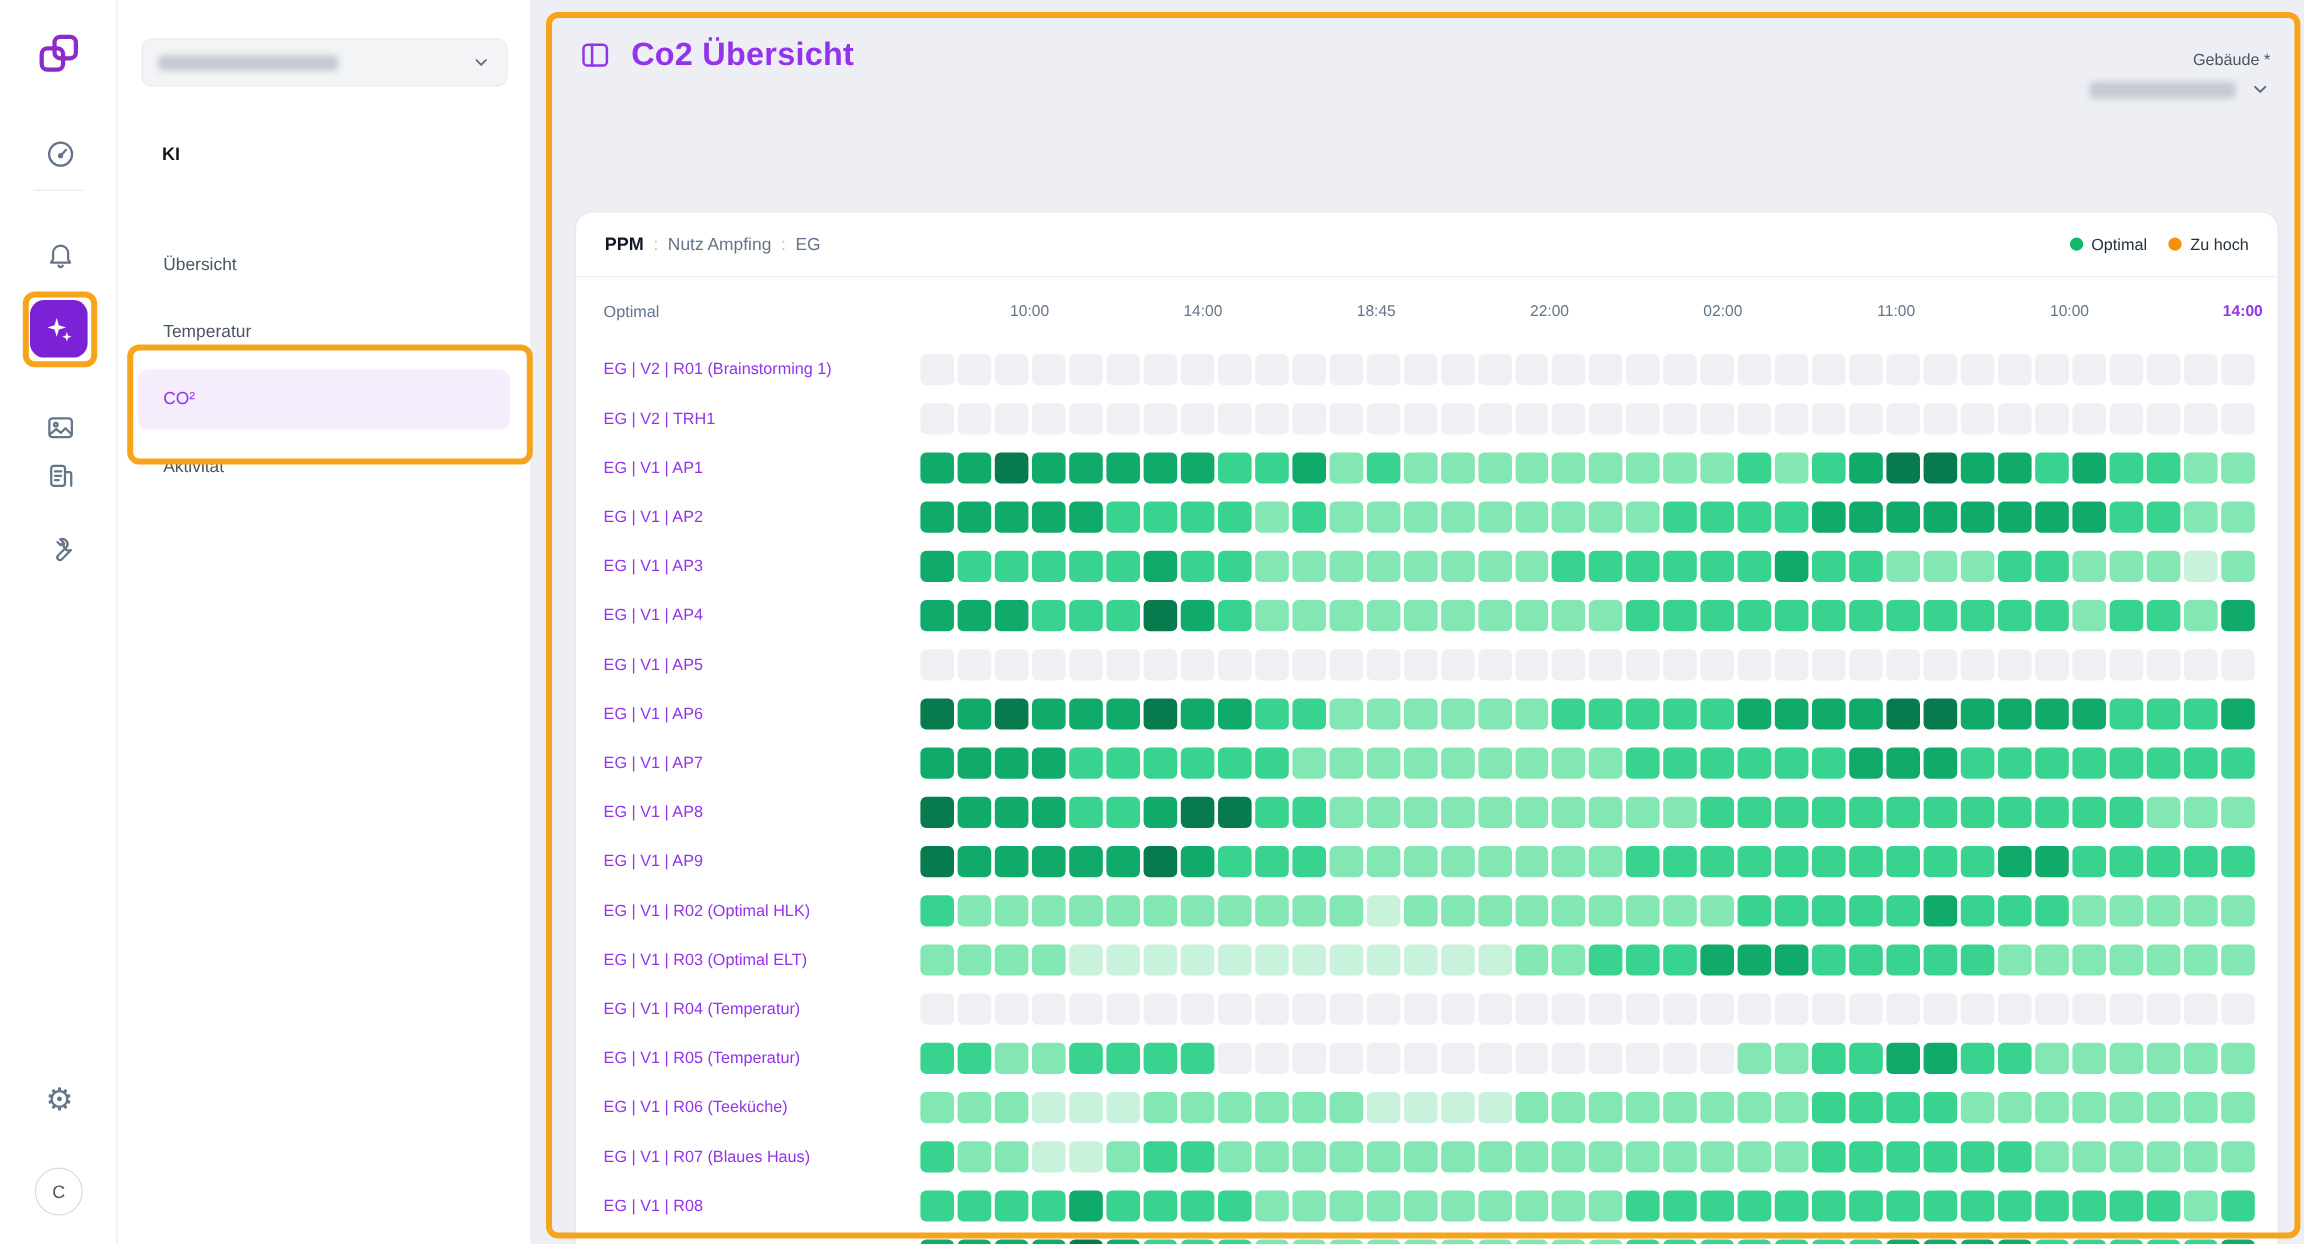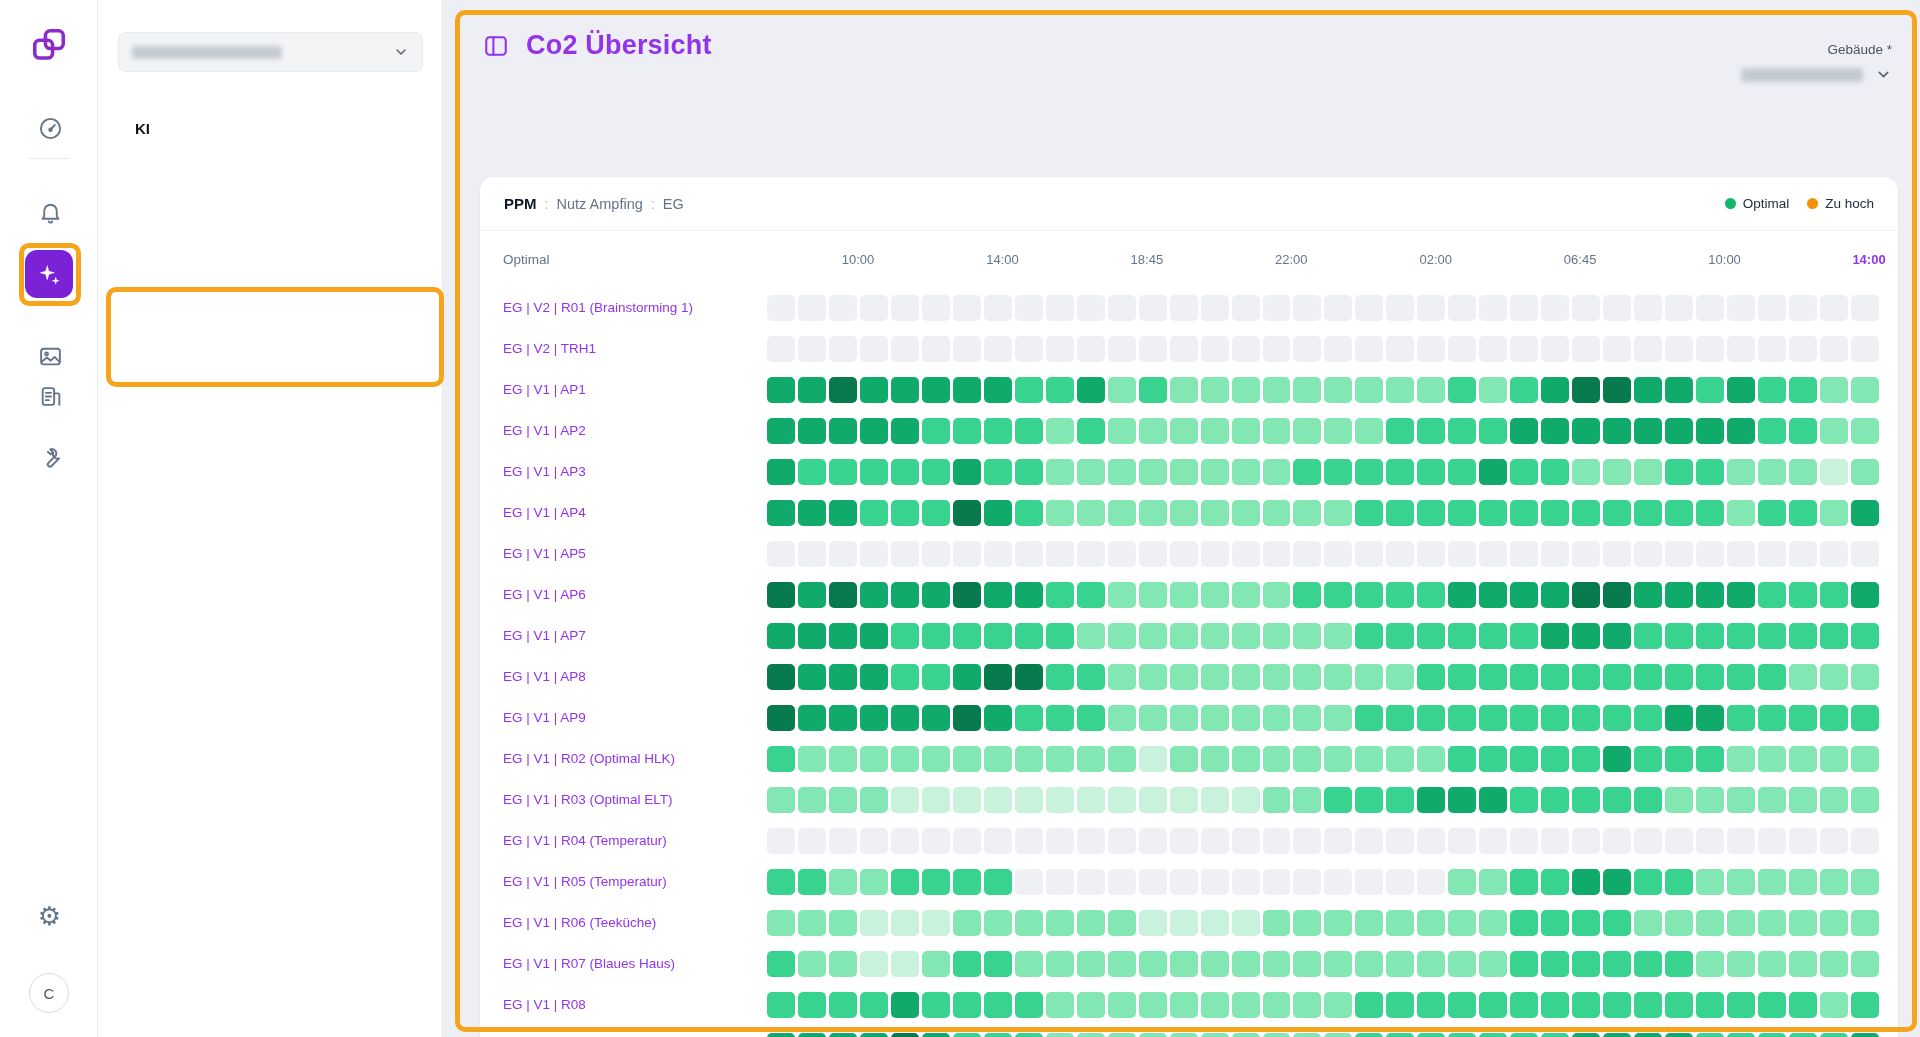--- a/index.html
+++ b/index.html
@@ -144,20 +144,26 @@
 <div class="sidebar">
   <div class="ws-select">
     <span class="blur-bar ws-blur"></span>
     <svg width="16" height="16" viewBox="0 0 24 24" fill="none" stroke="#5b6472" stroke-width="2.2" stroke-linecap="round" stroke-linejoin="round">
       <polyline points="6 9 12 15 18 9"></polyline>
     </svg>
   </div>
 
   <div class="section-title">KI</div>
 
+  <div class="menu">
+      <div class="menu-item">Übersicht</div>
+      <div class="menu-item">Temperatur</div>
+      <div class="menu-item active">CO²</div>
+      <div class="menu-item">Aktivität</div>
+    </div>
 </div>
 
 <div class="main">
 
   <div class="page-header">
     <svg width="26" height="26" viewBox="0 0 24 24" fill="none" stroke="#9333ea" stroke-width="1.9" stroke-linecap="round">
       <rect x="3" y="4" width="18" height="16" rx="3"></rect>
       <line x1="9.6" y1="4" x2="9.6" y2="20"></line>
     </svg>
     <span class="page-title">Co2 Übersicht</span>
@@ -196,21 +202,21 @@
 
     <div class="table-area">
       <div class="axis-row">
         <span class="first-col-head">Optimal</span>
         <div class="time-axis">
             <span class="time-label" style="left: 91px;">10:00</span>
             <span class="time-label" style="left: 235.43px;">14:00</span>
             <span class="time-label" style="left: 379.86px;">18:45</span>
             <span class="time-label" style="left: 524.29px;">22:00</span>
             <span class="time-label" style="left: 668.72px;">02:00</span>
-            <span class="time-label" style="left: 813.15px;">06:45</span>
+            <span class="time-label" style="left: 813.15px;">11:00</span>
             <span class="time-label" style="left: 957.58px;">10:00</span>
             <span class="time-label active" style="left: 1102.01px;">14:00</span>
           </div>
       </div>
       <div>
           <div class="hm-row">
             <span class="row-label">EG | V2 | R01 (Brainstorming 1)</span>
             <div class="cells">
               <span class="cell" style="background: rgb(238, 240, 243);"></span>
               <span class="cell" style="background: rgb(238, 240, 243);"></span>

